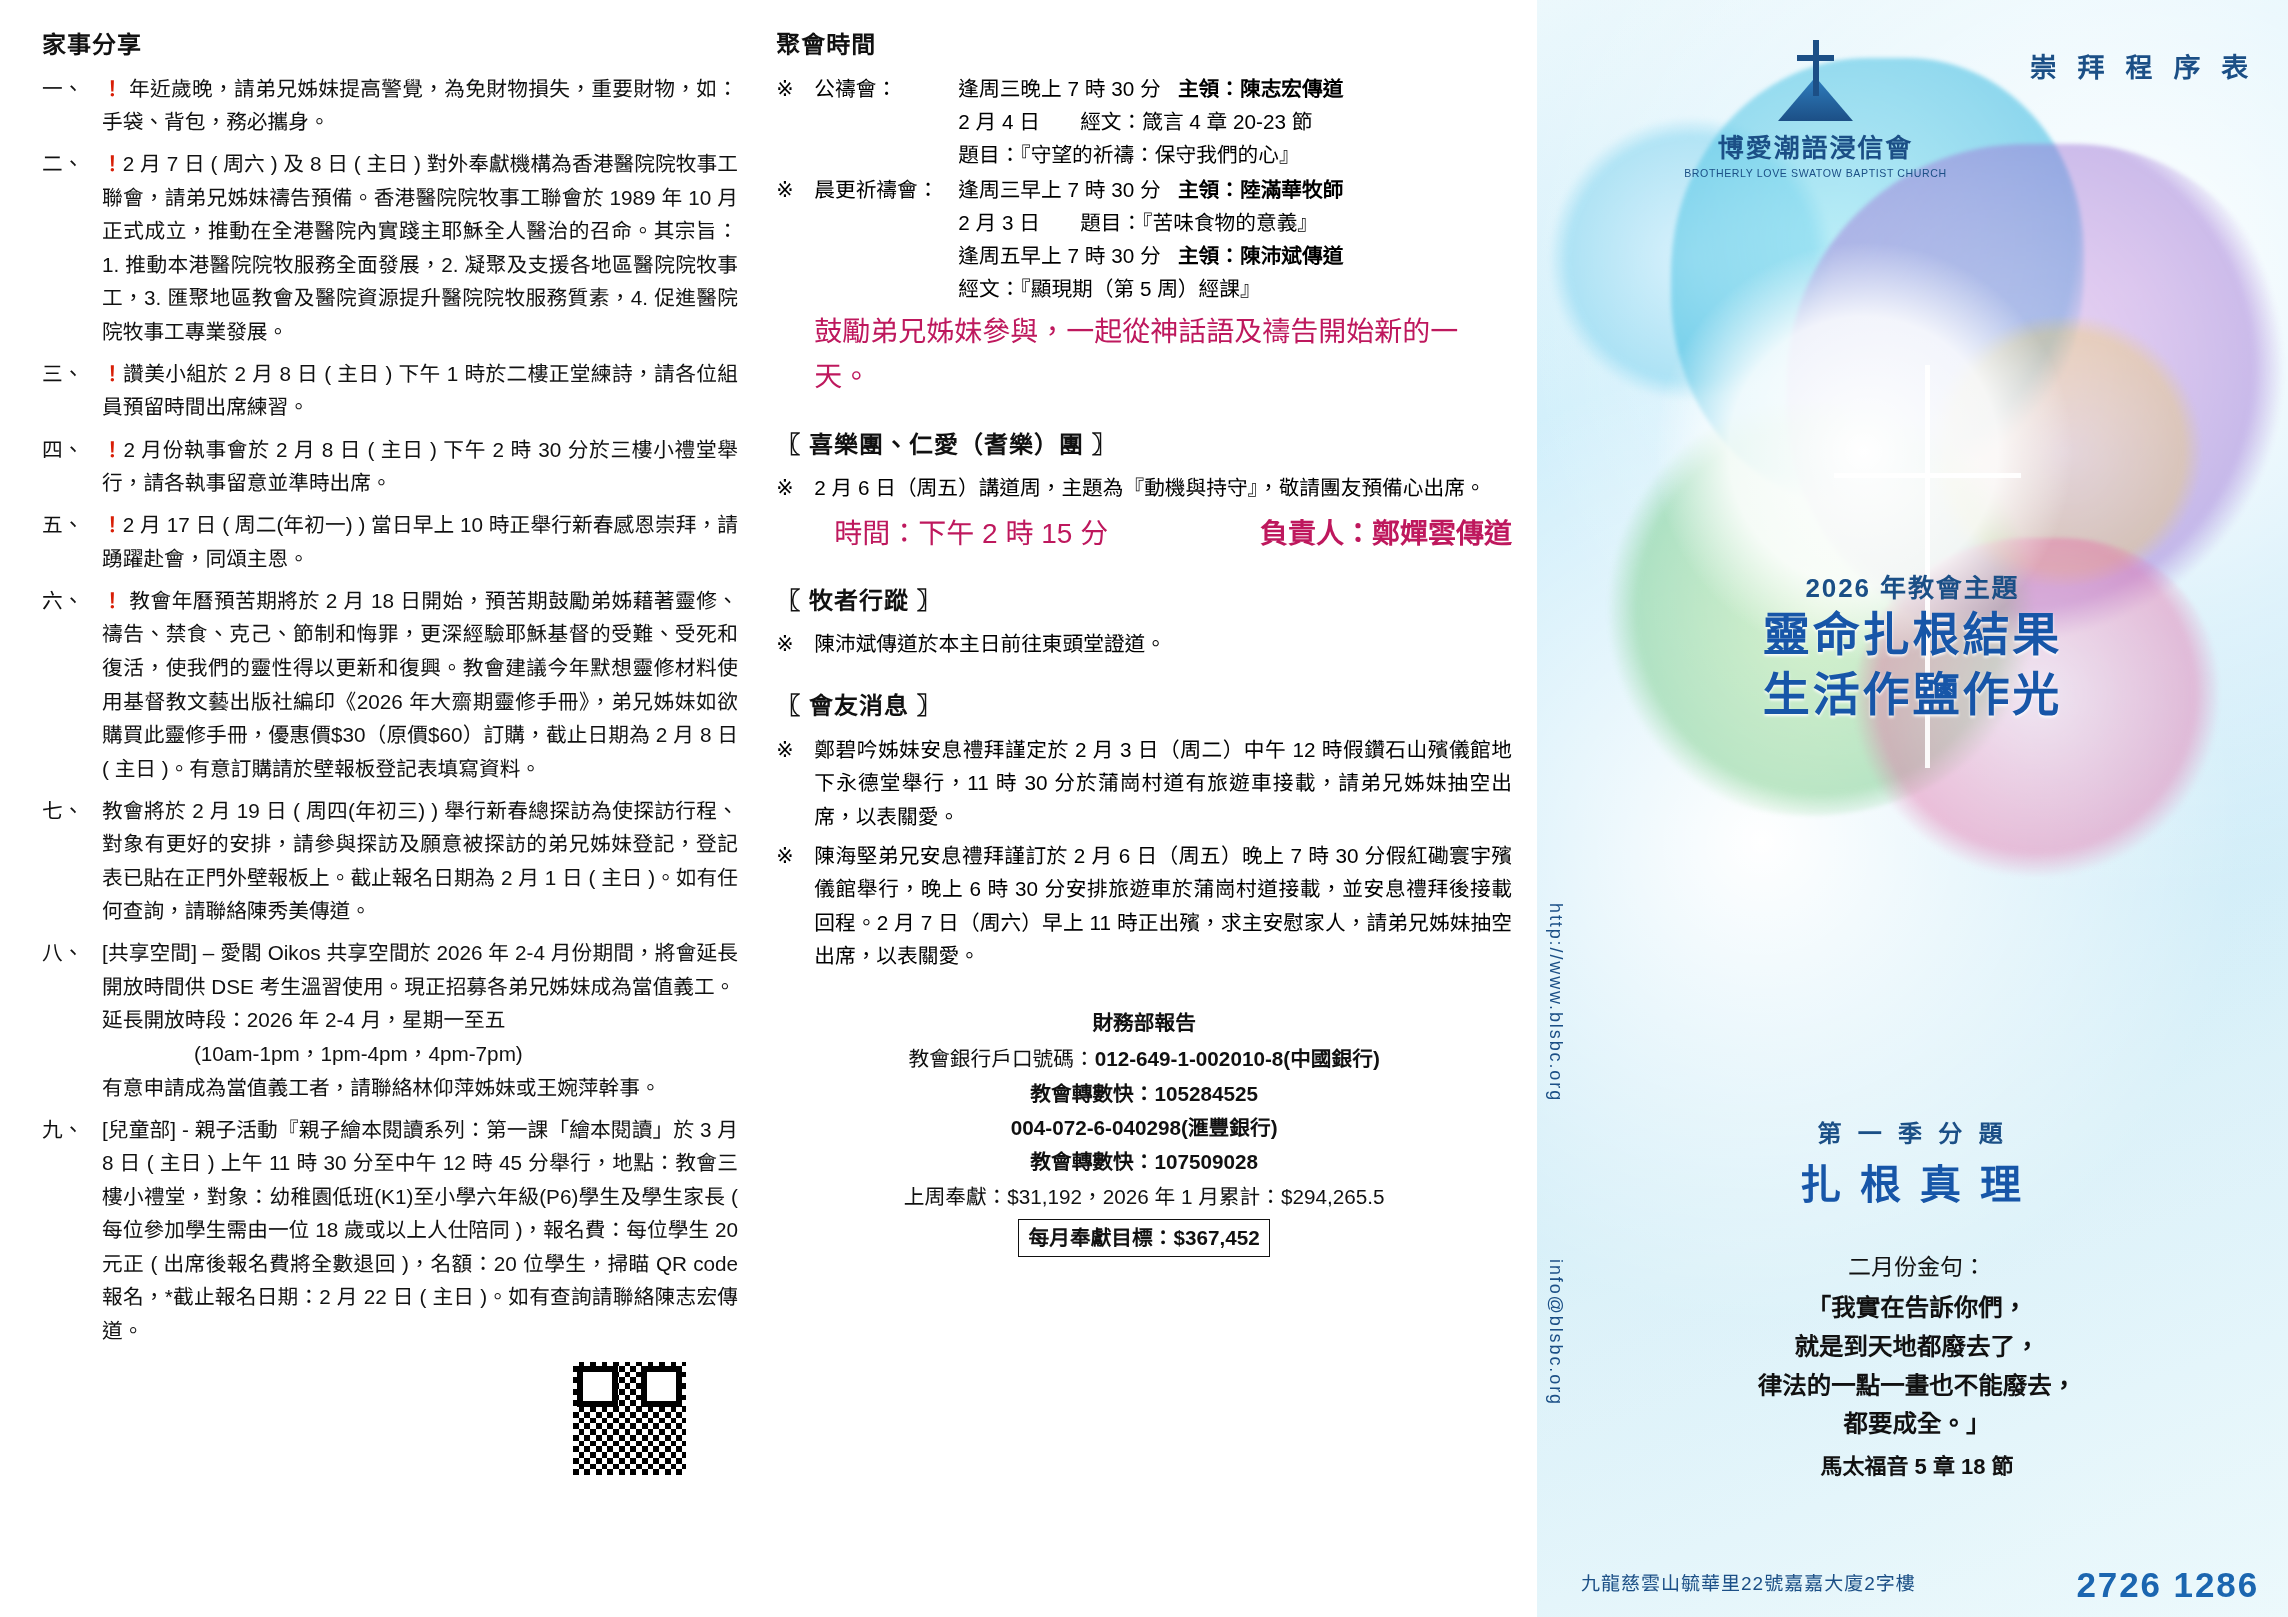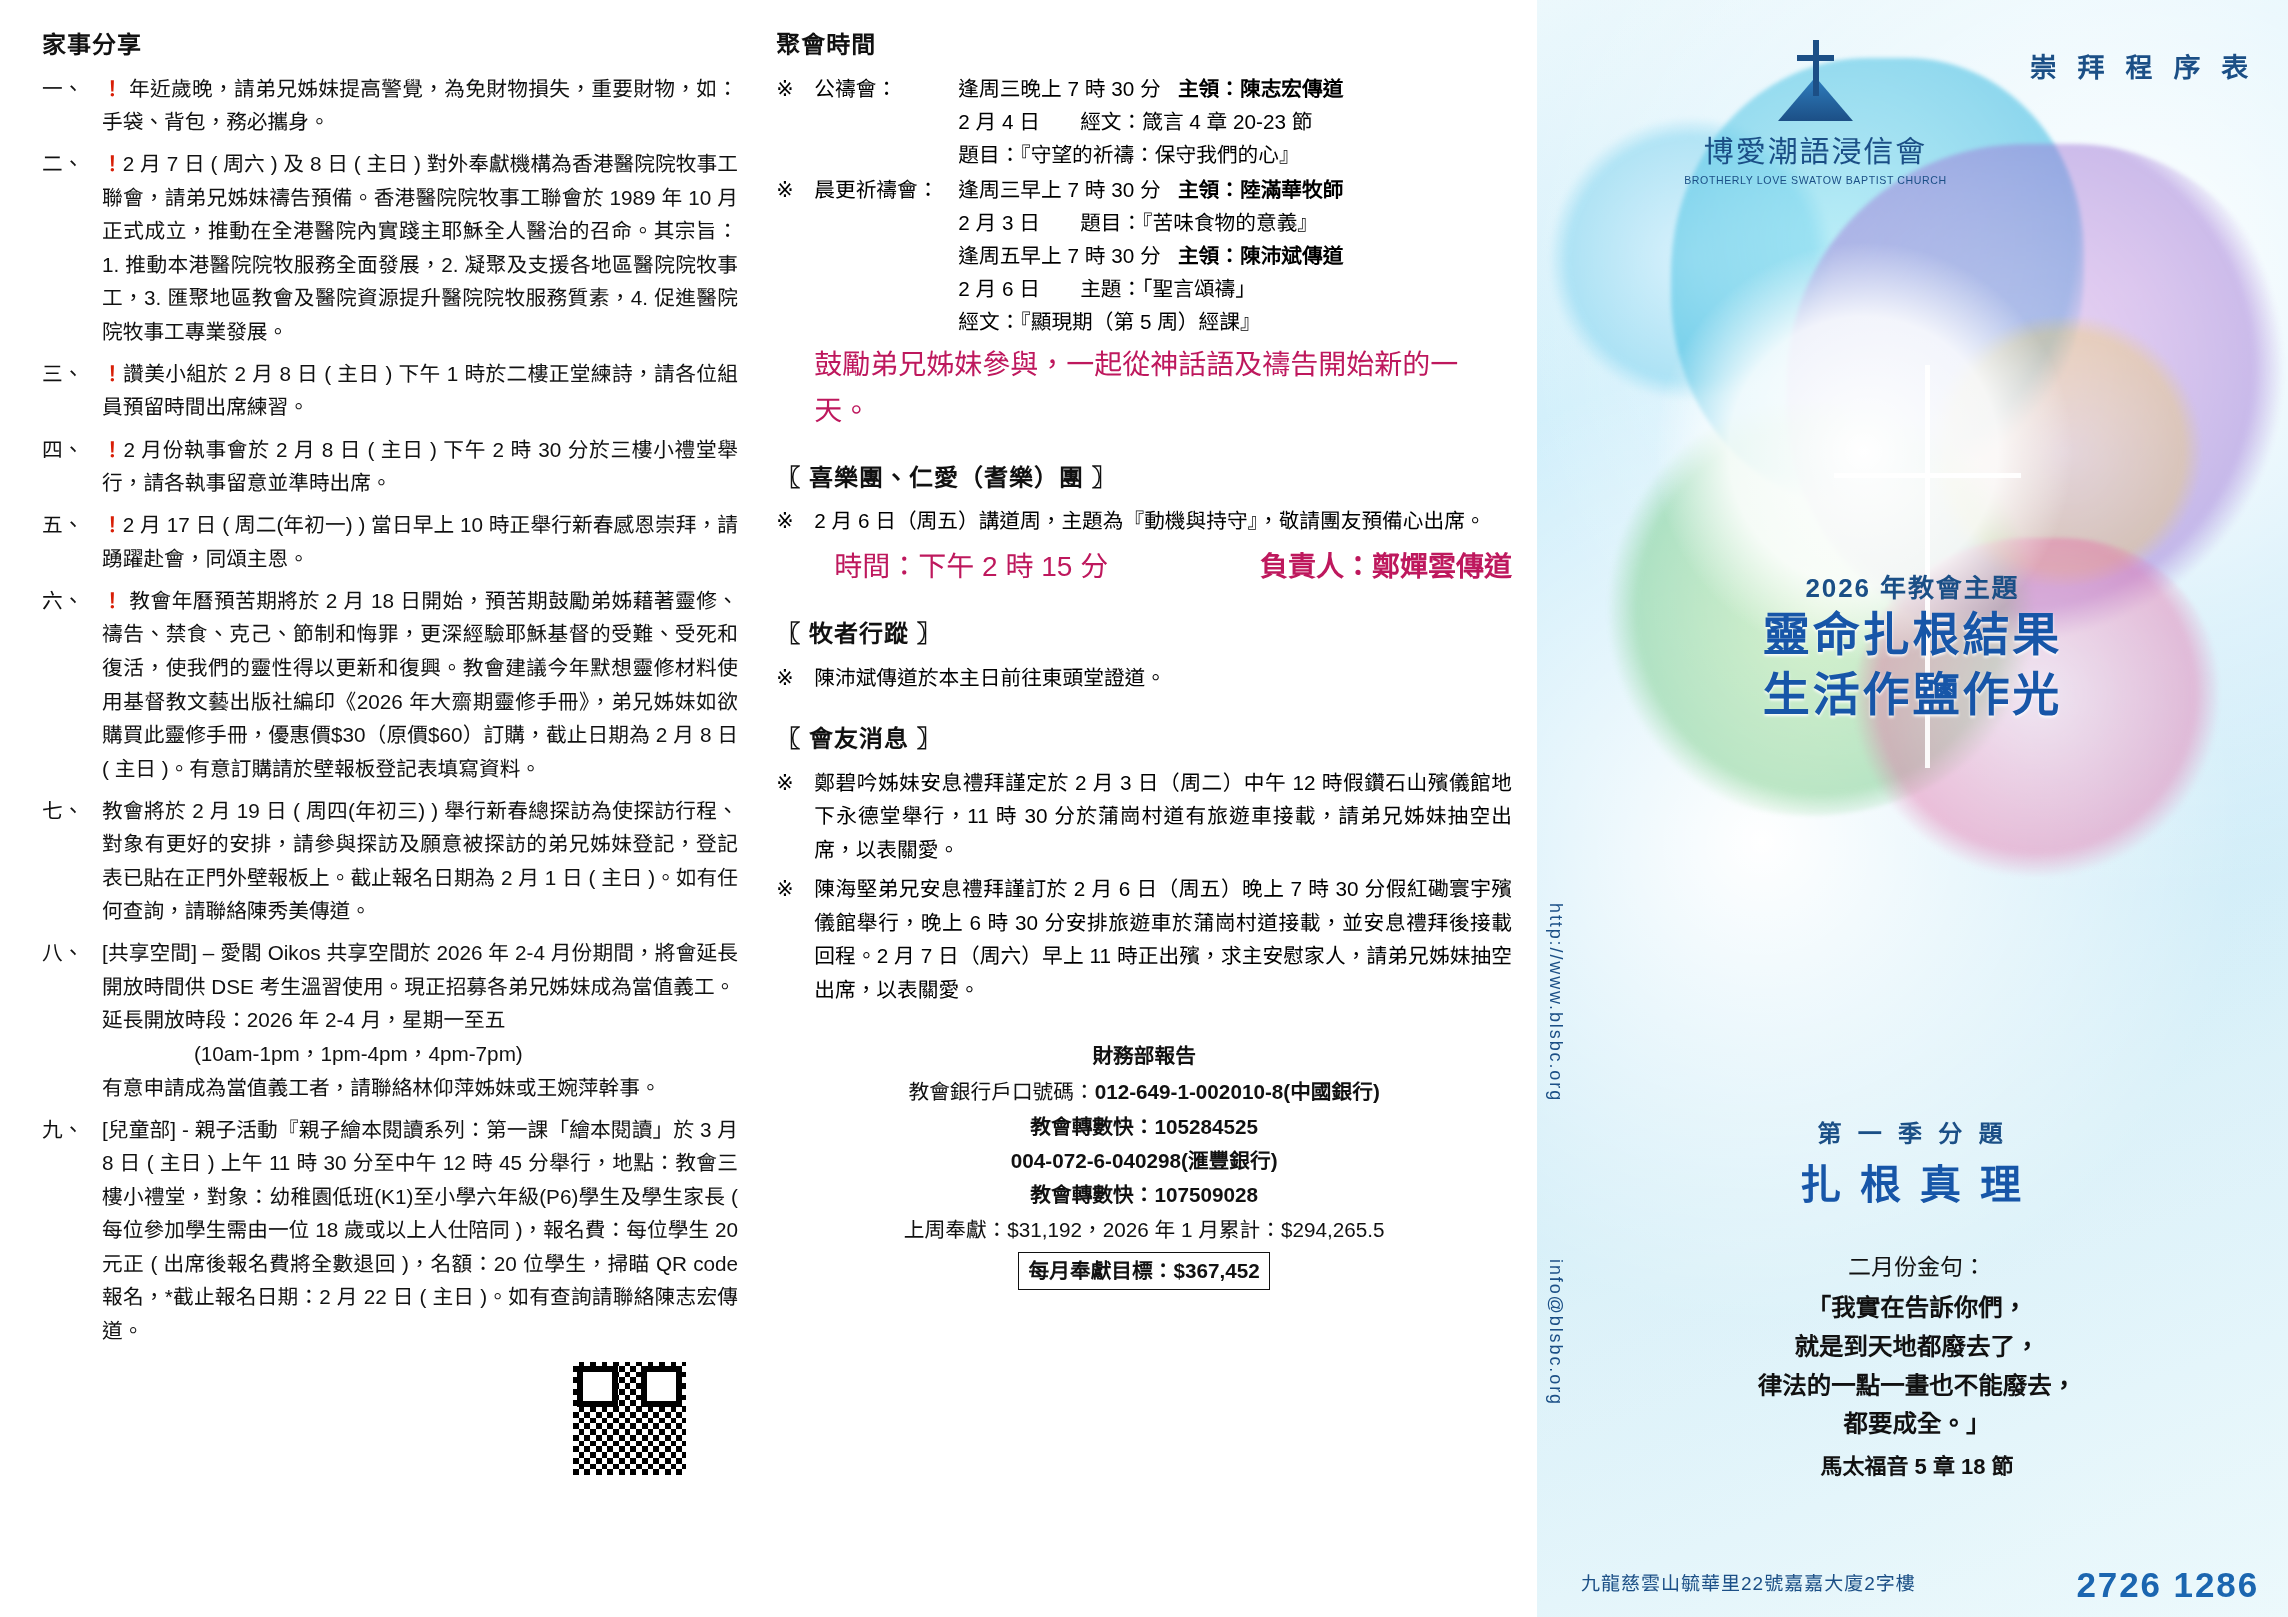--- a/index.html
+++ b/index.html
@@ -91,21 +91,21 @@
   .cross::before{content:"";position:absolute;left:-91px;top:108px;width:187px;height:4.8px;background:rgba(255,255,255,.92);}
 
   
   .logo-wrap{position:absolute;left:144px;top:40px;text-align:center;width:269px;}
   .logo-mark{width:75px;height:81px;margin:0 auto 5.8px auto;position:relative;}
   .logo-mark .l-base{position:absolute;left:0;bottom:0;width:75px;height:44px;
     background:linear-gradient(180deg,#2f7fc0,#1c4f86);
     clip-path:polygon(50% 0%,100% 100%,0% 100%);}
   .logo-mark .l-stem{position:absolute;left:35px;top:0;width:5.8px;height:56px;background:#1c4f86;}
   .logo-mark .l-arm{position:absolute;left:19px;top:15.4px;width:37px;height:5.8px;background:#1c4f86;}
-  .logo-cn{font-size:30px;font-weight:normal;color:#1b4f86;letter-spacing:1.9px;}
+  .logo-cn{font-size:26px;font-weight:bold;color:#1b4f86;letter-spacing:1.9px;}
   .logo-en{font-size:10.6px;color:#1b4f86;letter-spacing:0.6px;margin-top:2.9px;}
 
   .prog-title{position:absolute;right:33px;top:46px;font-size:27px;font-weight:bold;color:#1b4f86;letter-spacing:6.7px;}
 
   .theme-year{position:absolute;left:0;right:0;top:567px;text-align:center;font-size:26px;font-weight:bold;color:#1b4f86;letter-spacing:1.9px;}
   .theme-main{position:absolute;left:0;right:0;top:605px;text-align:center;}
   .theme-main span{display:block;font-size:47px;font-weight:bold;color:#1756a8;line-height:1.28;letter-spacing:2.9px;
       text-shadow:0 1.9px 2.9px rgba(255,255,255,.9);}
 
   .sub-label{position:absolute;left:0;right:0;top:1114px;text-align:center;font-size:24px;font-weight:bold;color:#1b4f86;letter-spacing:4.8px;}
@@ -183,21 +183,20 @@
             <span class="ln">題目：『守望的祈禱：保守我們的心』</span>
           </div>
         </div>
         <div class="meet-row">
           <div class="meet-mark">※</div>
           <div class="meet-name">晨更祈禱會：</div>
           <div class="meet-body">
             <span class="ln">逢周三早上 7 時 30 分&nbsp;&nbsp;&nbsp;<span class="lead">主領：陸滿華牧師</span></span>
             <span class="ln">2 月 3 日&nbsp;&nbsp;&nbsp;&nbsp;&nbsp;&nbsp;&nbsp;題目：『苦味食物的意義』</span>
             <span class="ln">逢周五早上 7 時 30 分&nbsp;&nbsp;&nbsp;<span class="lead">主領：陳沛斌傳道</span></span>
-            <span class="ln">2 月 6 日&nbsp;&nbsp;&nbsp;&nbsp;&nbsp;&nbsp;&nbsp;主題：「聖言頌禱」</span>
             <span class="ln">經文：『顯現期（第 5 周）經課』</span>
           </div>
         </div>
       </div>
     <div class="body-text" style="padding-left:38px;margin-top:3.8px;">鼓勵弟兄姊妹參與，一起從神話語及禱告開始新的一天。</div>
 
     <div class="sec-title bracket">〖 喜樂團、仁愛（耆樂）團 〗</div>
     <div class="star-blk">
       <div class="st">※</div>
       <div class="bd">2 月 6 日（周五）講道周，主題為『動機與持守』，敬請團友預備心出席。</div>

